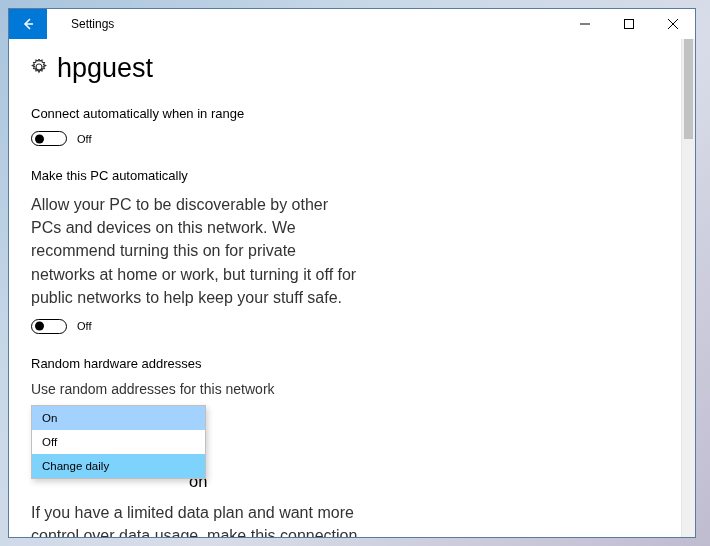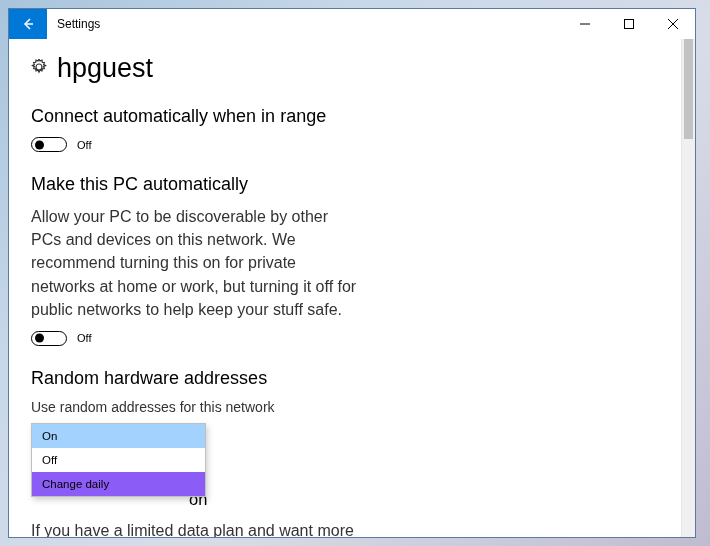--- a/index.html
+++ b/index.html
@@ -29,21 +29,21 @@
     color: #fff;
     display: flex;
     align-items: center;
     justify-content: center;
     font-size: 16px;
   }
   .title-text {
     flex: 1;
     display: flex;
     align-items: center;
-    padding-left: 10px;
+    padding-left: 24px;
     font-size: 12px;
     color: #000;
   }
   .win-controls { display: flex; }
   .win-btn {
     width: 44px;
     display: flex;
     align-items: center;
     justify-content: center;
     font-size: 10px;
@@ -77,21 +77,21 @@
   }
   .page-header {
     display: flex;
     align-items: center;
     gap: 10px;
     margin-bottom: 22px;
     margin-top: 6px;
   }
   .page-header .gear { font-size: 16px; color: #333; }
   .page-header h1 { font-size: 27px; font-weight: 400; color: #000; }
-  .section-title { font-size: 18px; font-weight: 400; color: #000; margin-bottom: 10px; }
+  .section-title { font-size: 13px; font-weight: 400; color: #000; margin-bottom: 10px; }
   .section { margin-bottom: 22px; }
   .desc {
     font-size: 16px;
     color: #333;
     line-height: 1.45;
     max-width: 330px;
     margin-bottom: 10px;
   }
   .field-label { font-size: 14px; color: #333; margin-bottom: 8px; }
   .toggle {
@@ -126,21 +126,21 @@
     box-shadow: 2px 3px 6px rgba(0,0,0,0.18);
     z-index: 10;
   }
   .dropdown-item {
     font-size: 11.5px;
     color: #000;
     padding: 6px 10px;
     background: #fff;
   }
   .dropdown-item.highlight { background: #a3d2ff; }
-  .dropdown-item.hover { background: #8b5cf6; }
+  .dropdown-item.hover { background: #7dd3fc; }
   .behind-text {
     position: relative;
     margin-top: -15px;
     margin-bottom: 10px;
     font-size: 16.5px;
     font-weight: 400;
     color: #000;
     padding-left: 158px;
     z-index: 1;
   }

